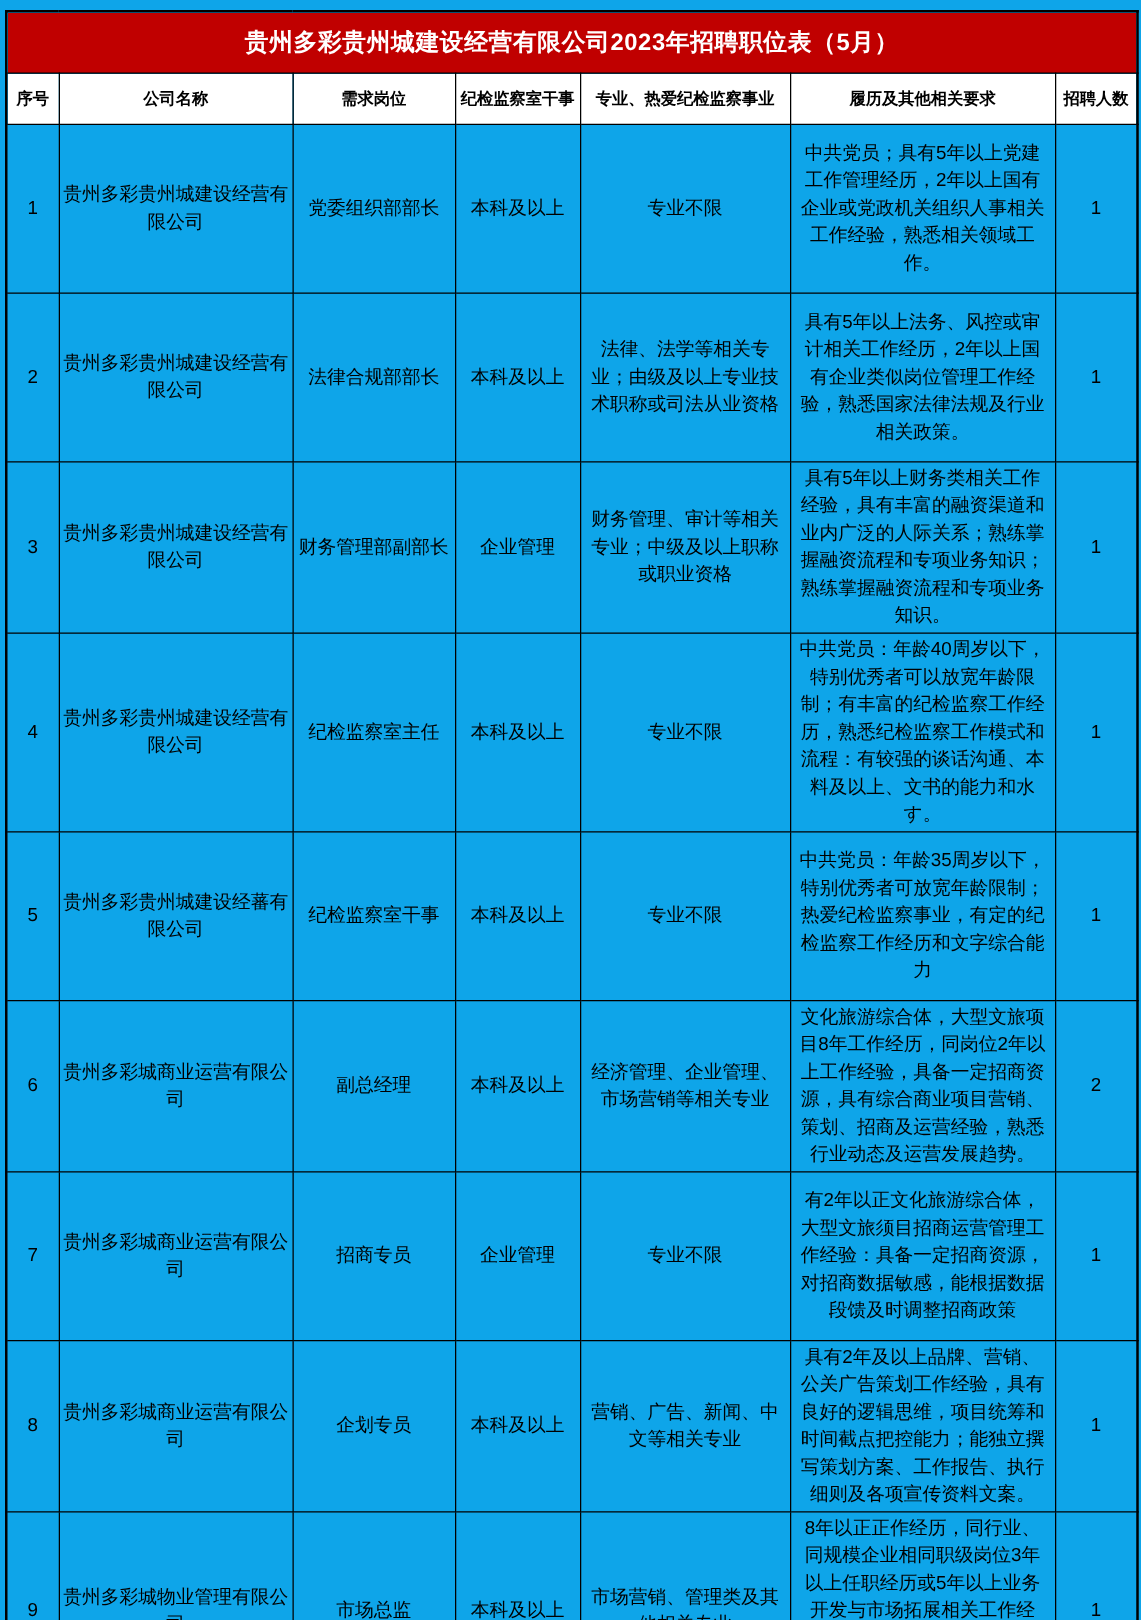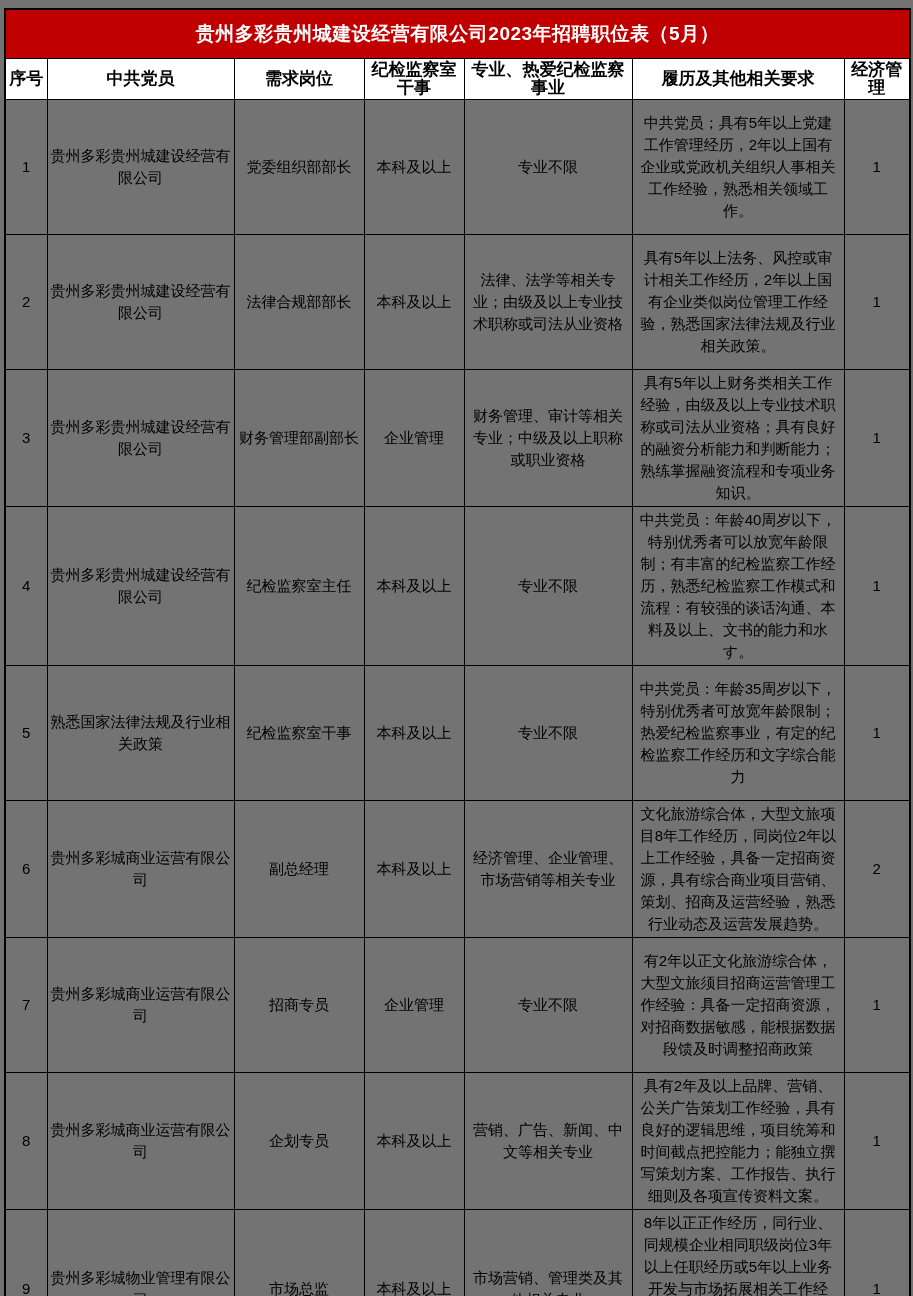--- a/index.html
+++ b/index.html
@@ -5,21 +5,21 @@
   html, body {
     margin: 0;
     padding: 0;
     background: #ffffff;
     font-family: "Liberation Sans", sans-serif;
     color: #000000;
   }
   .page {
     width: 913px;
     height: 1296px;
-    background: #737373;
+    background: #0ea5e9;
     box-sizing: border-box;
     padding: 8px 20px 3px 4px;
     overflow: hidden;
   }
   table.jobs {
     width: 905px;
     border-collapse: collapse;
     table-layout: fixed;
     border: 2px solid #000000;
   }
@@ -33,21 +33,21 @@
     height: 46px;
     background: #C00000;
     color: #ffffff;
     font-size: 19px;
     font-weight: bold;
     letter-spacing: 0.5px;
   }
   tr.header-row th {
     height: 40px;
     background: #ffffff;
-    font-size: 17px;
+    font-size: 13px;
     font-weight: bold;
     padding: 0 1px;
     line-height: 18px;
   }
   tbody td {
     height: 130px;
     font-size: 15px;
     line-height: 22px;
     padding: 2px 3px;
     word-break: break-all;
@@ -76,26 +76,26 @@
       <col class="w-major">
         <col class="w-exp">
         <col class="w-count">
     </colgroup>
     <thead>
       <tr class="title-row">
         <th colspan="7">贵州多彩贵州城建设经营有限公司2023年招聘职位表（5月）</th>
       </tr>
       <tr class="header-row">
         <th>序号</th>
-        <th>中共党员</th>
+        <th>公司名称</th>
         <th>需求岗位</th>
         <th>纪检监察室干事</th>
         <th>专业、热爱纪检监察事业</th>
         <th>履历及其他相关要求</th>
-        <th>经济管理</th>
+        <th>招聘人数</th>
       </tr>
     </thead>
     <tbody>
       <tr>
         <td class="c-no">1</td>
         <td class="c-comp">贵州多彩贵州城建设经营有限公司</td>
         <td class="c-pos">党委组织部部长</td>
         <td class="c-edu">本科及以上</td>
         <td class="c-major">专业不限</td>
         <td class="c-exp">中共党员；具有5年以上党建工作管理经历，2年以上国有企业或党政机关组织人事相关工作经验，熟悉相关领域工作。</td>
@@ -109,35 +109,35 @@
         <td class="c-major">法律、法学等相关专业；由级及以上专业技术职称或司法从业资格</td>
         <td class="c-exp">具有5年以上法务、风控或审计相关工作经历，2年以上国有企业类似岗位管理工作经验，熟悉国家法律法规及行业相关政策。</td>
         <td class="c-count">1</td>
       </tr>
       <tr>
         <td class="c-no">3</td>
         <td class="c-comp">贵州多彩贵州城建设经营有限公司</td>
         <td class="c-pos">财务管理部副部长</td>
         <td class="c-edu">企业管理</td>
         <td class="c-major">财务管理、审计等相关专业；中级及以上职称或职业资格</td>
-        <td class="c-exp">具有5年以上财务类相关工作经验，由级及以上专业技术职称或司法从业资格；具有良好的融资分析能力和判断能力；熟练掌握融资流程和专项业务知识。</td>
+        <td class="c-exp">具有5年以上财务类相关工作经验，具有丰富的融资渠道和业内广泛的人际关系；熟练掌握融资流程和专项业务知识；熟练掌握融资流程和专项业务知识。</td>
         <td class="c-count">1</td>
       </tr>
       <tr>
         <td class="c-no">4</td>
         <td class="c-comp">贵州多彩贵州城建设经营有限公司</td>
         <td class="c-pos">纪检监察室主任</td>
         <td class="c-edu">本科及以上</td>
         <td class="c-major">专业不限</td>
         <td class="c-exp">中共党员：年龄40周岁以下，特别优秀者可以放宽年龄限制；有丰富的纪检监察工作经历，熟悉纪检监察工作模式和流程：有较强的谈话沟通、本料及以上、文书的能力和水す。</td>
         <td class="c-count">1</td>
       </tr>
       <tr>
         <td class="c-no">5</td>
-        <td class="c-comp">熟悉国家法律法规及行业相关政策</td>
+        <td class="c-comp">贵州多彩贵州城建设经蕃有限公司</td>
         <td class="c-pos">纪检监察室干事</td>
         <td class="c-edu">本科及以上</td>
         <td class="c-major">专业不限</td>
         <td class="c-exp">中共党员：年龄35周岁以下，特别优秀者可放宽年龄限制；热爱纪检监察事业，有定的纪检监察工作经历和文字综合能力</td>
         <td class="c-count">1</td>
       </tr>
       <tr>
         <td class="c-no">6</td>
         <td class="c-comp">贵州多彩城商业运营有限公司</td>
         <td class="c-pos">副总经理</td>

